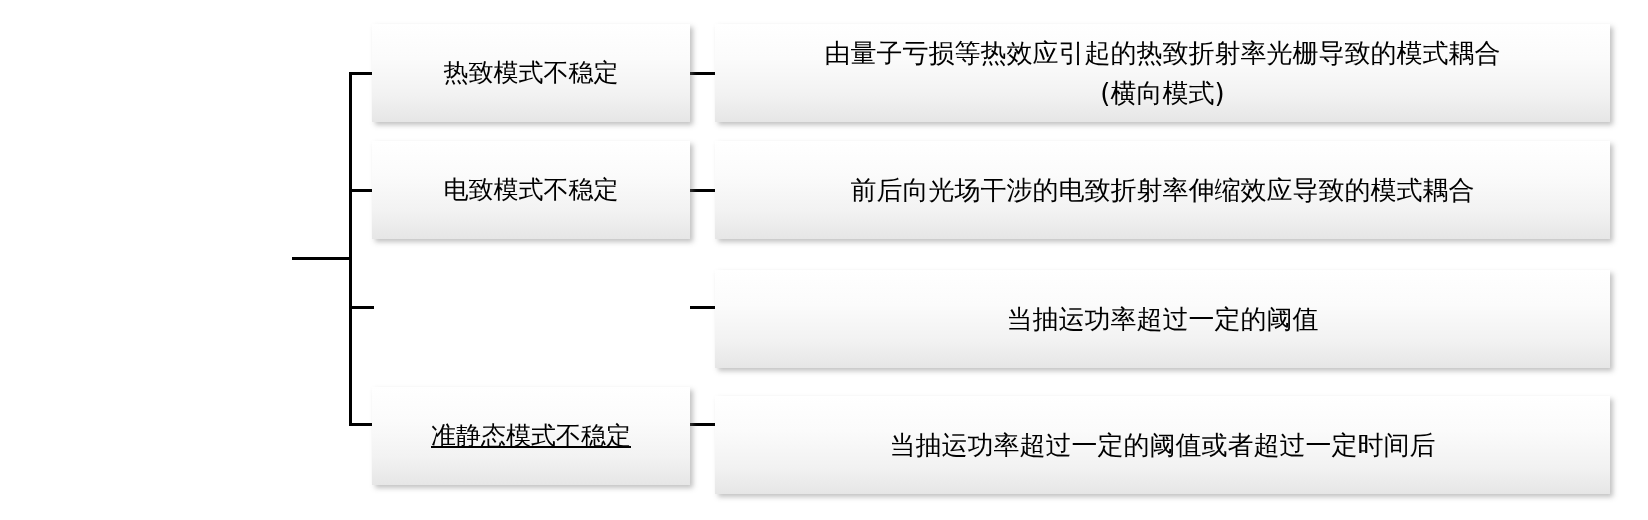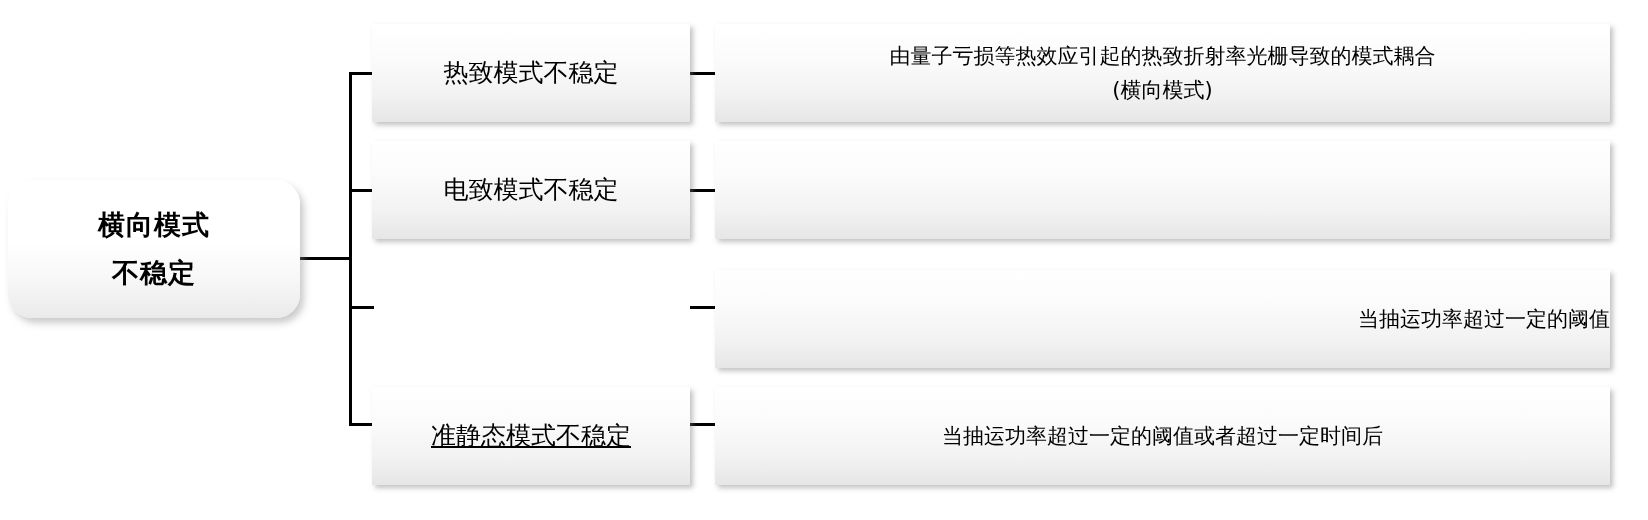--- a/index.html
+++ b/index.html
@@ -60,26 +60,26 @@
   .node-mid.r1 { top: 24px; }
   .node-mid.r2 { top: 141px; }
   .node-mid.r3 { top: 270px; }
   .node-mid.r4 { top: 387px; text-decoration: underline; }
 
   
   .node-desc {
     left: 715px;
     width: 895px;
     height: 98px;
-    font-size: 21px;
+    font-size: 26px;
   }
   .node-desc.r1 { top: 24px; }
   .node-desc.r2 { top: 141px; }
-  .node-desc.r3 { top: 270px; align-items: flex-end; }
-  .node-desc.r4 { top: 387px; }
+  .node-desc.r3 { top: 270px; }
+  .node-desc.r4 { top: 396px; }
   .node-desc .line { margin: 4px 0; }
   .node-mid .line  { margin: 0; }
 
   
   .conn {
     position: absolute;
     background: #000000;
   }
   .h-line { height: 3px; }
   .v-line { width: 3px; }
@@ -108,40 +108,37 @@
   <div class="conn v-line" id="spine"></div>
   <div class="conn h-line" id="branch-1"></div>
   <div class="conn h-line" id="branch-2"></div>
   <div class="conn h-line" id="branch-3"></div>
   <div class="conn h-line" id="branch-4"></div>
   <div class="conn h-line" id="link-1"></div>
   <div class="conn h-line" id="link-2"></div>
   <div class="conn h-line" id="link-3"></div>
   <div class="conn h-line" id="link-4"></div>
 
-  <div class="node node-root">
-    <div class="line">横向模式</div>
-    <div class="line">不稳定</div>
-  </div>
 
   <div class="node node-mid r1">
     <div class="line">热致模式不稳定</div>
   </div>
   <div class="node node-mid r2">
     <div class="line">电致模式不稳定</div>
   </div>
   <div class="node node-mid r4">
     <div class="line">准静态模式不稳定</div>
   </div>
 
   <div class="node node-desc r1">
     <div class="line">由量子亏损等热效应引起的热致折射率光栅导致的模式耦合</div>
     <div class="line">(横向模式)</div>
   </div>
   <div class="node node-desc r2">
+    <div class="line">前后向光场干涉的电致折射率伸缩效应导致的模式耦合</div>
   </div>
   <div class="node node-desc r3">
     <div class="line">当抽运功率超过一定的阈值</div>
   </div>
   <div class="node node-desc r4">
     <div class="line">当抽运功率超过一定的阈值或者超过一定时间后</div>
   </div>
 
 </div>
 

